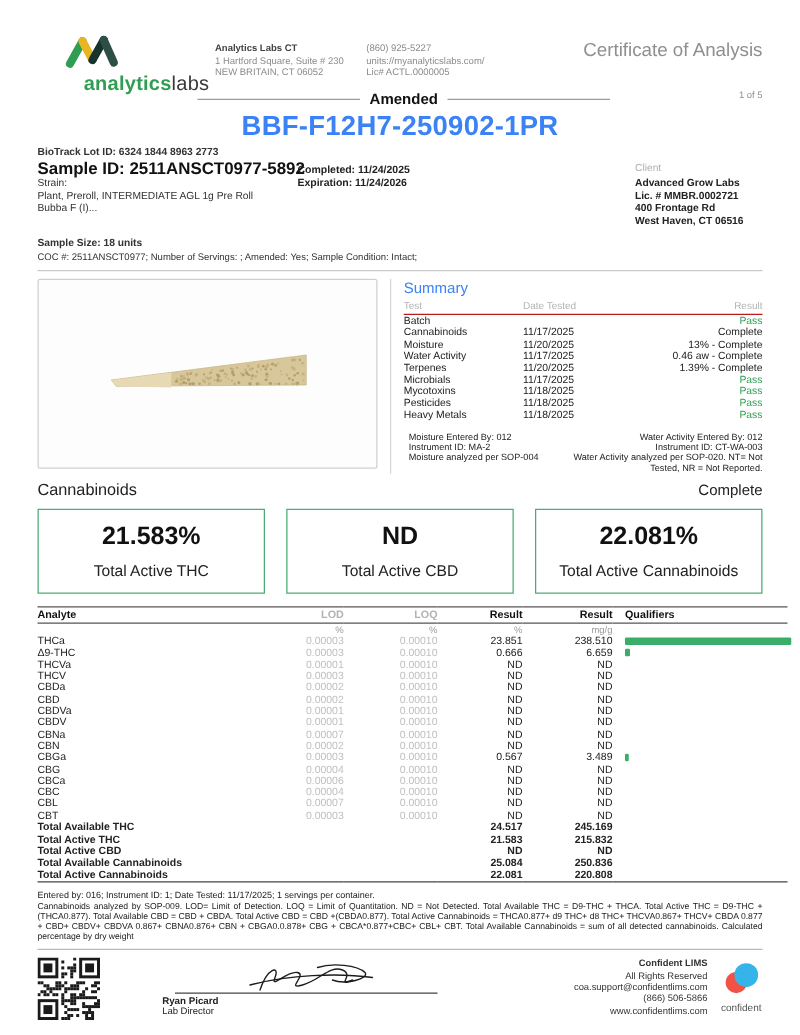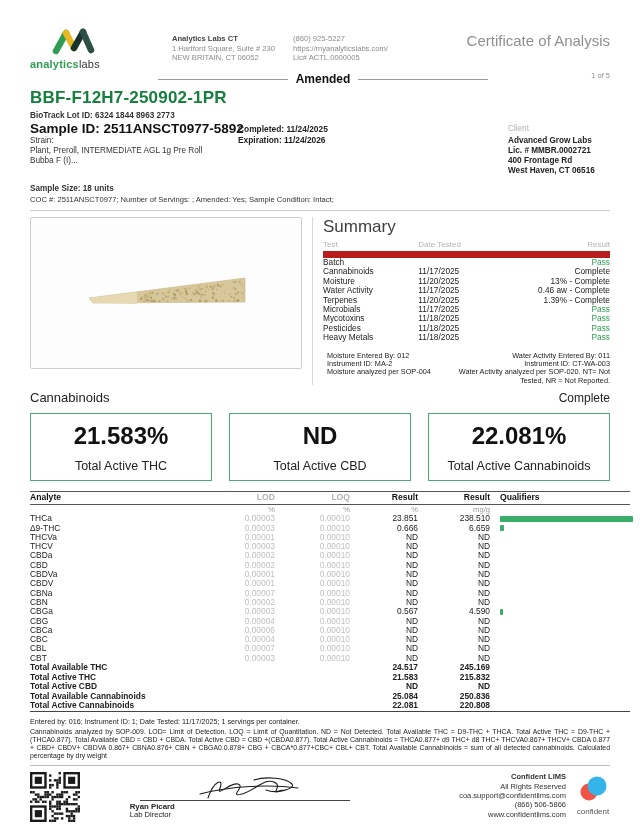--- a/index.html
+++ b/index.html
@@ -3,70 +3,70 @@
 <meta charset="utf-8">
 <style>
   * { margin:0; padding:0; box-sizing:border-box; }
   html,body { width:640px; height:828px; background:#ffffff; overflow:hidden;
     font-family:"Liberation Sans","DejaVu Sans",sans-serif; color:#222; }
   .page { width:640px; height:828px; padding:26px 30px 0 30px; position:relative; }
 
   
   .hdr { display:flex; align-items:flex-start; }
   .logo-block { width:128px; }
-  .logo-word { font-size:11px; font-weight:bold; letter-spacing:.2px; margin-top:-2px;}
+  .logo-word { font-size:16px; font-weight:bold; letter-spacing:.2px; margin-top:-2px;margin-left:37px;}
   .logo-word .g { color:#2f9e52; } .logo-word .d { color:#3a3a3a; font-weight:normal;}
   .labinfo { display:flex; gap:18px; margin-left:14px; margin-top:8px; }
   .labcol { font-size:7.6px; line-height:9.6px; color:#8b8b8b; }
   .labcol .strong { color:#444; font-weight:bold; }
   .hdr-right { margin-left:auto; text-align:right; margin-top:6px;}
   .coa-title { font-size:15px; color:#8f8f8f; }
   .page-num { font-size:7.5px; color:#8f8f8f; margin-top:22px; }
 
   .amended-row { display:flex; align-items:center; width:330px; margin:-8px 0 0 128px; }
   .amended-row::before,.amended-row::after{ content:""; flex:1; border-top:1px solid #9c9c9c;}
   .amended-label { font-weight:bold; font-size:12px; padding:0 8px; color:#111;}
 
   
-  .doc-title { font-size:17px; font-weight:bold; color:#15803d; margin-top:2px; letter-spacing:.2px;}
+  .doc-title { font-size:22px; font-weight:bold; color:#3b82f6; margin-top:2px; letter-spacing:.2px;text-align:center;}
   .biotrack { font-size:8.2px; margin-top:3px; font-weight:700; color:#333;}
   .info-row { display:flex; margin-top:1px;}
   .info-left { width:176px; }
   .sample-id { font-size:13.5px; font-weight:bold; color:#111; white-space:nowrap;}
   .small { font-size:8.2px; line-height:9.8px; color:#333;}
   .info-dates { width:150px; padding-top:3px; font-size:8.4px; font-weight:600; line-height:11px; color:#222; margin-left:32px;}
   .client-block { margin-left:120px; padding-top:3px; font-size:8.2px; line-height:10px;}
   .client-label { color:#b0b0b0; }
   .client-name { font-weight:bold; color:#222; margin-top:2px;}
   .client-line { font-weight:600; color:#222;}
   .sample-size { font-size:8.2px; font-weight:600; margin-top:8px; color:#333;}
   .coc { font-size:7.6px; margin-top:2px; color:#333;}
   .divider { border:none; border-top:1px solid #c9c9c9; margin:6px 0 6px 0;}
 
   
   .media-row { display:flex; }
   .photo-box { width:272px; height:152px; border:1px solid #cfcfcf; border-radius:2px; background:#fdfdfd; flex:none;}
   .right-col { flex:1; margin-left:10px; border-left:1px solid #d8d8d8; padding-left:10px; }
-  .sum-title { font-size:17px; color:#404040; }
-  .sum-head { display:flex; font-size:8px; color:#b3b3b3; border-bottom:7px solid #b91c1c; padding:3px 0 2px 0;}
+  .sum-title { font-size:12px; color:#3b82f6; }
+  .sum-head { display:flex; font-size:8px; color:#b3b3b3; border-bottom:1px solid #b91c1c; padding:3px 0 2px 0;}
   .sum-row { display:flex; font-size:8.3px; line-height:9.4px; color:#222;}
   .sc-test { flex:1.1; } .sc-date { width:105px; } .sc-res { flex:1; text-align:right;}
   .pass { color:#2f9e52; }
   .notes-row { display:flex; margin-top:9px; font-size:7.3px; line-height:8.4px; color:#222;}
   .note-left { margin-left:4px;}
   .note-right { margin-left:auto; text-align:right;}
 
   .cann-head { display:flex; margin-top:5px; align-items:baseline;}
   .cann-title { font-size:13px; color:#222;}
   .cann-status { margin-left:auto; font-size:12px; color:#222;}
 
   
   .boxes { display:flex; gap:17px; margin-top:8px;}
   .gbox { flex:1; border:1.5px solid #4cab72; height:68px; display:flex; flex-direction:column; align-items:center; justify-content:center; gap:9px;}
-  .gbox .val { font-size:24px; font-weight:bold; color:#111;}
+  .gbox .val { font-size:20px; font-weight:bold; color:#111;}
   .gbox .lbl { font-size:12.5px; color:#222;}
 
   
   .atable { width:100%; border-collapse:collapse; margin-top:10px; table-layout:fixed;}
   .atable th { font-size:8.6px; text-align:right; padding:0 0 2px 0; border-top:1px solid #555; border-bottom:1px solid #555; color:#111;}
   .atable th.cname { text-align:left; width:170px;}
   .atable th.gray { color:#b3b3b3; font-weight:bold;}
   .atable th.qual { text-align:left; width:140px; padding-left:10px;}
   .atable td { font-size:8.4px; line-height:9.3px; padding:0; text-align:right; color:#222;}
   .atable td.aname { text-align:left; }
@@ -115,21 +115,21 @@
       <div class="logo-word"><span class="g">analytics</span><span class="d">labs</span></div>
     </div>
     <div class="labinfo">
       <div class="labcol">
         <div class="strong">Analytics Labs CT</div>
         <div>1 Hartford Square, Suite # 230</div>
         <div>NEW BRITAIN, CT 06052</div>
       </div>
       <div class="labcol">
         <div>(860) 925-5227</div>
-        <div>https://myanalyticslabs.com/</div>
+        <div>units://myanalyticslabs.com/</div>
         <div>Lic# ACTL.0000005</div>
       </div>
     </div>
     <div class="hdr-right">
       <div class="coa-title">Certificate of Analysis</div>
       <div class="page-num">1 of 5</div>
     </div>
   </div>
 
   <div class="amended-row">
@@ -346,21 +346,21 @@
             <div class="sc-res pass">Pass</div>
           </div>
         </div>
       <div class="notes-row">
         <div class="note-left">
           <div>Moisture Entered By: 012</div>
           <div>Instrument ID: MA-2</div>
           <div>Moisture analyzed per SOP-004</div>
         </div>
         <div class="note-right">
-          <div>Water Activity Entered By: 011</div>
+          <div>Water Activity Entered By: 012</div>
           <div>Instrument ID: CT-WA-003</div>
           <div>Water Activity analyzed per SOP-020. NT= Not</div>
           <div>Tested, NR = Not Reported.</div>
         </div>
       </div>
     </div>
   </div>
 
   <div class="cann-head">
     <div class="cann-title">Cannabinoids</div>
@@ -480,21 +480,21 @@
           <td class="gray">0.00010</td>
           <td>ND</td>
           <td>ND</td>
           <td class="qualcell"></td>
         </tr>
         <tr>
           <td class="aname">CBGa</td>
           <td class="gray">0.00003</td>
           <td class="gray">0.00010</td>
           <td>0.567</td>
-          <td>4.590</td>
+          <td>3.489</td>
           <td class="qualcell"><span class="bar" style="width: 3.16175px;"></span></td>
         </tr>
         <tr>
           <td class="aname">CBG</td>
           <td class="gray">0.00004</td>
           <td class="gray">0.00010</td>
           <td>ND</td>
           <td>ND</td>
           <td class="qualcell"></td>
         </tr>

